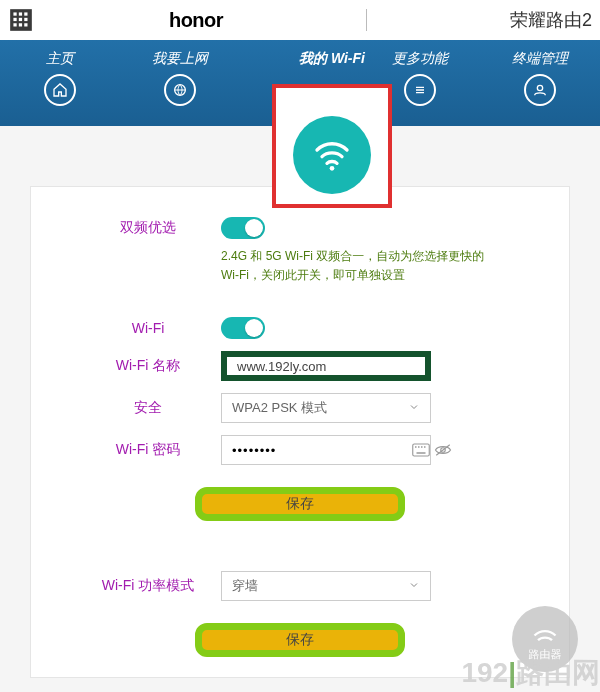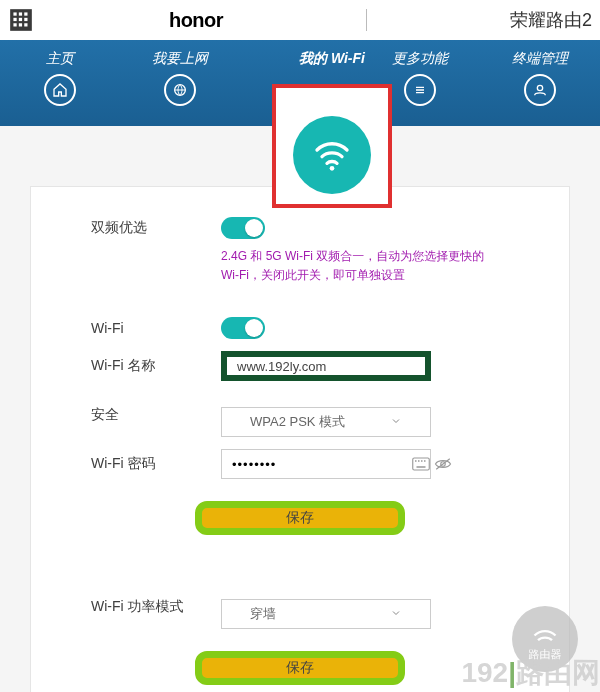--- a/index.html
+++ b/index.html
@@ -18,30 +18,30 @@
     .nav-icon { width: 32px; height: 32px; border: 2px solid #fff; border-radius: 50%; display: flex; align-items: center; justify-content: center; }
 
     .featured-wrap { position: absolute; left: 272px; top: 44px; width: 120px; height: 124px; border: 4px solid #e03030; background: #fff; z-index: 5; }
     .featured-label { position: absolute; width: 100%; top: 14px; text-align: center; font-size: 14px; font-weight: 600; color: #fff; z-index: 11; pointer-events: none; }
     .featured-circle { position: absolute; top: 28px; left: 50%; transform: translateX(-50%); width: 78px; height: 78px; background: #17b7b2; border-radius: 50%; display:flex; align-items:center; justify-content:center; z-index: 10; }
 
     .content-area { position: relative; padding-top: 60px; height: calc(692px - 40px - 86px); }
     .card { margin: 0 30px; background: #fff; border: 1px solid #e5e5e5; padding: 30px 0 20px; }
 
     .form-row { display: flex; align-items: center; margin-bottom: 12px; padding: 0 60px; }
-    .form-label { width: 130px; text-align: left; color: #404040; font-size: 14px; padding-right: 16px; }
+    .form-label { width: 130px; text-align: center; color: #a21caf; font-size: 14px; padding-right: 16px; }
     .form-control { flex: 1; }
-    .help-text { color: #a21caf; font-size: 12px; line-height: 1.6; }
+    .help-text { color: #4d7c0f; font-size: 12px; line-height: 1.6; }
 
     .toggle { width: 44px; height: 22px; border-radius: 11px; position: relative; cursor: pointer; }
     .toggle.on { background: #17b7b2; }
     .toggle .knob { position: absolute; width: 18px; height: 18px; background: #fff; border-radius: 50%; top: 2px; right: 2px; box-shadow: 0 1px 2px rgba(0,0,0,0.2); }
 
     input.text-in { width: 210px; height: 30px; border: 6px solid #14532d; padding: 0 10px; font-size: 13px; color: #444; }
-    .select-box { width: 210px; height: 30px; border: 1px solid #ccc; padding: 0 28px; font-size: 13px; color: #666; display: flex; align-items: center; justify-content: space-between; cursor: pointer; margin-top: 14px; }
+    .select-box { width: 210px; height: 30px; border: 1px solid #ccc; padding: 0 10px; font-size: 13px; color: #666; display: flex; align-items: center; justify-content: space-between; cursor: pointer; }
     .pw-wrap { width: 210px; height: 30px; border: 1px solid #ccc; display: flex; align-items: center; padding: 0 6px 0 10px; }
     .pw-wrap input { flex: 1; border: none; outline: none; font-size: 13px; letter-spacing: 1px; }
     .pw-action { width: 22px; height: 18px; margin-left: 4px; display: flex; align-items: center; justify-content: center; cursor: pointer; }
 
     .save-btn { display: block; margin: 22px auto 0; width: 210px; height: 34px; border: 7px solid #84cc16; border-radius: 12px; background: #eab308; font-size: 14px; color: #444; cursor: pointer; }
 
     .section-gap { height: 50px; border-top: 0 solid #eee; }
 
     .wm-circle { position: absolute; right: 22px; bottom: 20px; width: 66px; height: 66px; background: #bbb; border-radius: 50%; display:flex; align-items:center; justify-content:center; color:#fff; font-size:11px; opacity:0.7; pointer-events:none; }
     .wm-text { position: absolute; right: 0; bottom: 0; font-size: 28px; font-weight: 700; color: #cfcfcf; opacity:0.85; pointer-events:none; }

